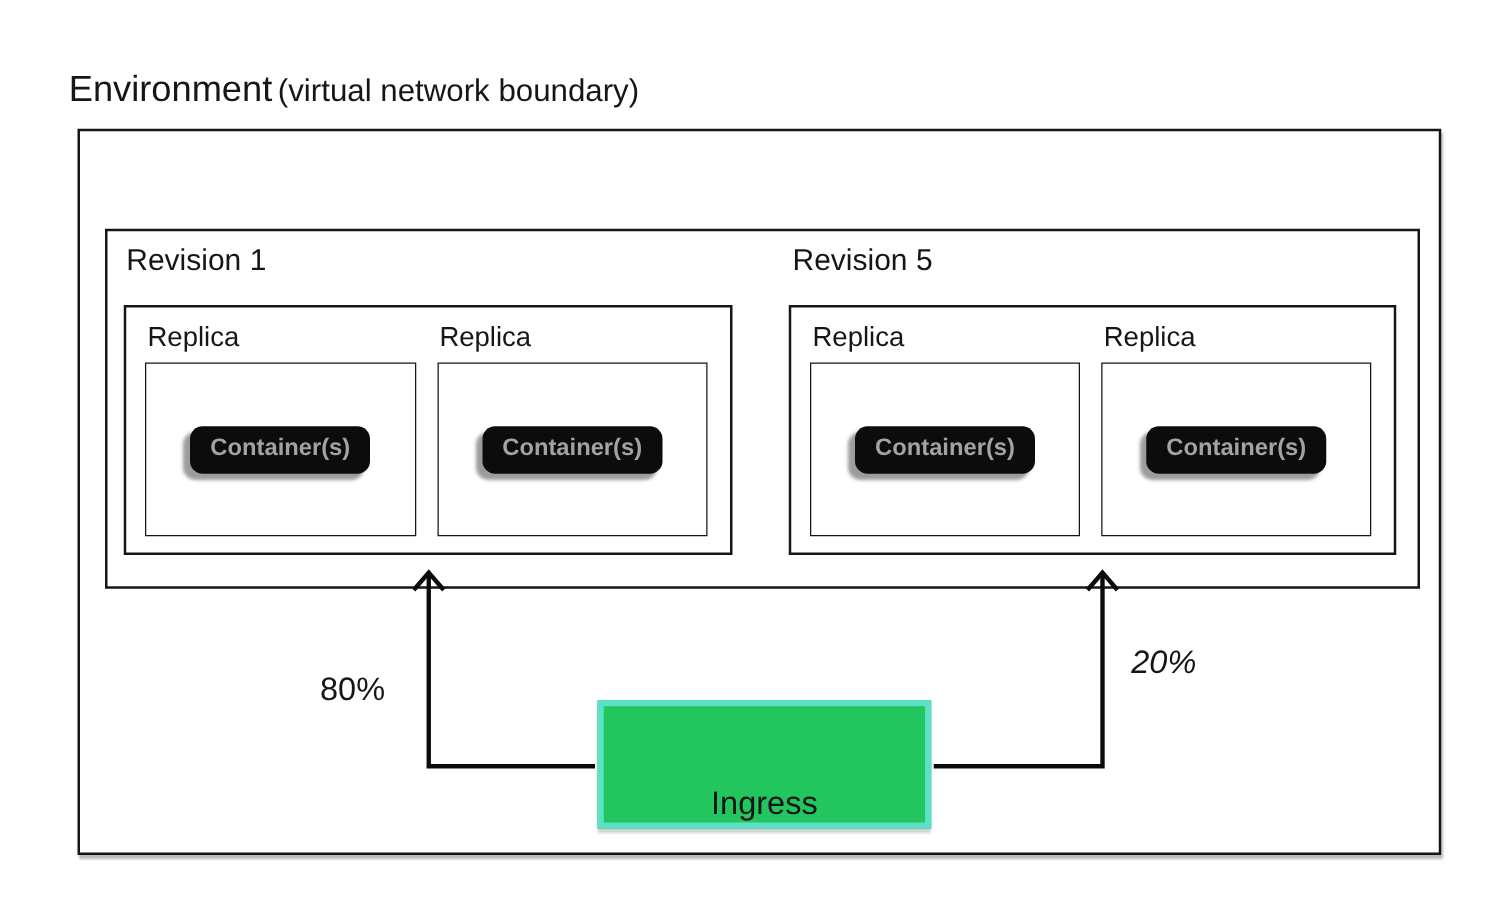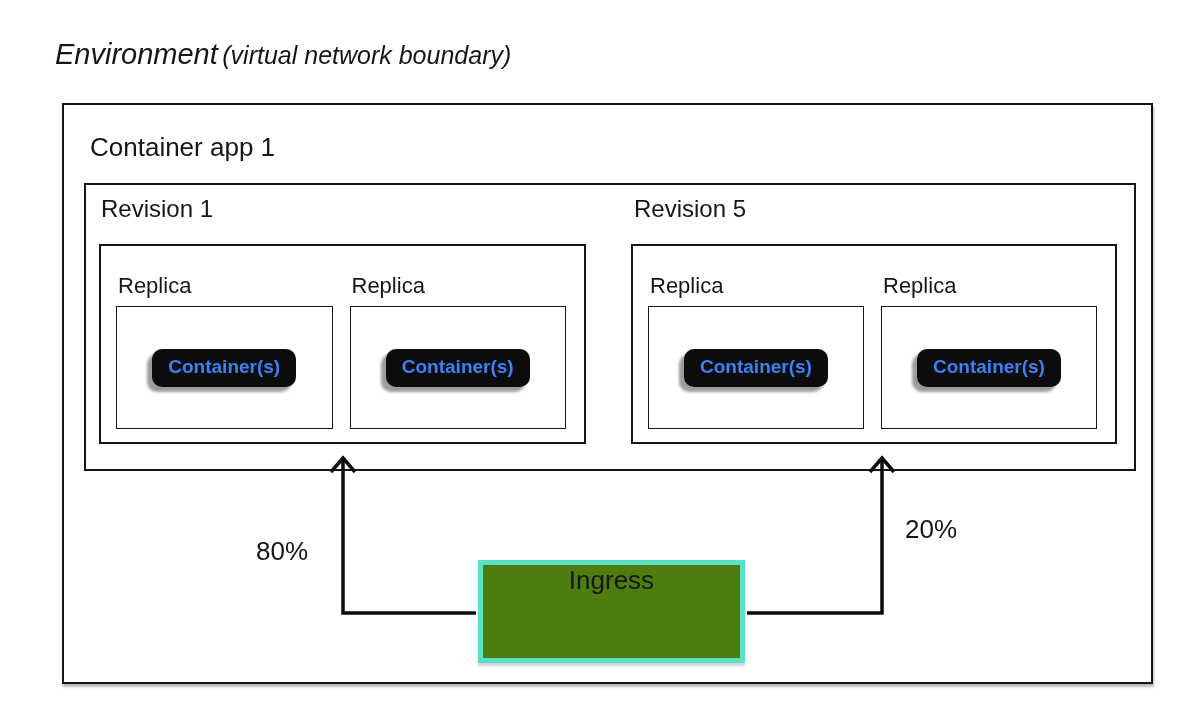--- a/index.html
+++ b/index.html
@@ -11,24 +11,23 @@
     background: #ffffff;
     font-family: "Liberation Sans", sans-serif;
     color: #161616;
     overflow: hidden;
   }
 
   
   .diagram-title {
     position: absolute;
     left: 55px;
-    top: 36px;
-    white-space: nowrap;
-    line-height: 36px;
-    font-style: italic;
+    top: 60px;
+    white-space: nowrap;
+    line-height: 24px;
   }
   .title-main { font-size: 29px; }
   .title-sub  { font-size: 25px; }
 
   
   .env-box {
     position: absolute;
     left: 62px;
     top: 103px;
     width: 1091px;
@@ -68,21 +67,21 @@
 
   .rev-box {
     position: absolute;
     top: 59px;
     height: 200px;
     border: 2px solid #161616;
     background: #ffffff;
     display: flex;
     flex-direction: row;
     gap: 17px;
-    padding: 27px 18px 13px 15px;
+    padding: 11px 18px 13px 15px;
   }
   .rev1-box { left: 13px;  width: 487px; }
   .rev2-box { left: 545px; width: 486px; }
 
   .replica-group {
     flex: 1;
     display: flex;
     flex-direction: column;
     min-width: 0;
   }
@@ -95,21 +94,21 @@
   .replica-box {
     flex: 1;
     border: 1.8px solid #161616;
     background: #ffffff;
     display: flex;
     align-items: center;
     justify-content: center;
   }
   .containers-pill {
     background: #0c0c0c;
-    color: #3b82f6;
+    color: #a3a3a3;
     font-size: 19px;
     font-weight: bold;
     padding: 7px 16px 9px 16px;
     border-radius: 10px;
     box-shadow: -5px 5px 3px #9c9c9c;
     white-space: nowrap;
   }
 
   
   .arrows-svg {
@@ -120,51 +119,50 @@
     pointer-events: none;
   }
 
   
   .pct {
     position: absolute;
     font-size: 26px;
     white-space: nowrap;
   }
   .pct-left  { left: 256px; top: 536px; }
-  .pct-right { left: 905px; top: 514px; }
+  .pct-right { left: 905px; top: 514px; font-style: italic; }
 
   
   .ingress-box {
     position: absolute;
     left: 478px;
     top: 560px;
     width: 267px;
     height: 103px;
     border: 5px solid #5ce0c6;
-    background: #4d7c0f;
-    display: flex;
-    align-items: flex-start;
+    background: #22c55e;
+    display: flex;
+    align-items: flex-end;
     justify-content: center;
     box-shadow: 0 3px 2px rgba(140,140,140,0.4);
   }
   .ingress-label { font-size: 26px; }
 </style>
 </head>
 <body>
 
 <div class="canvas">
 
   <div class="diagram-title">
     <span class="title-main">Environment</span>
     <span class="title-sub">(virtual network boundary)</span>
   </div>
 
   <div class="env-box">
 
-    <div class="app-label">Container app 1</div>
 
     <div class="app-box">
 
       <div class="rev-label rev1-label">Revision 1</div>
       <div class="rev-label rev2-label">Revision 5</div>
 
       <div class="rev-box rev1-box">
         <div class="replica-group">
           <div class="replica-label">Replica</div>
           <div class="replica-box">

